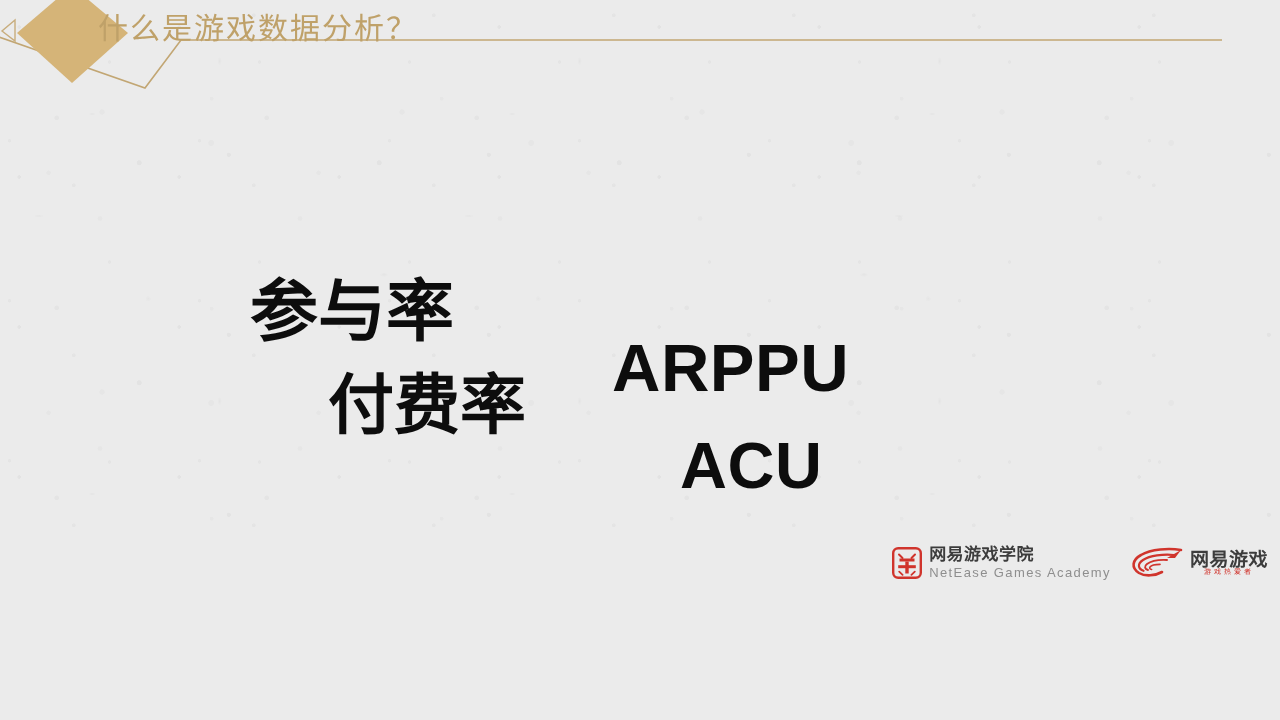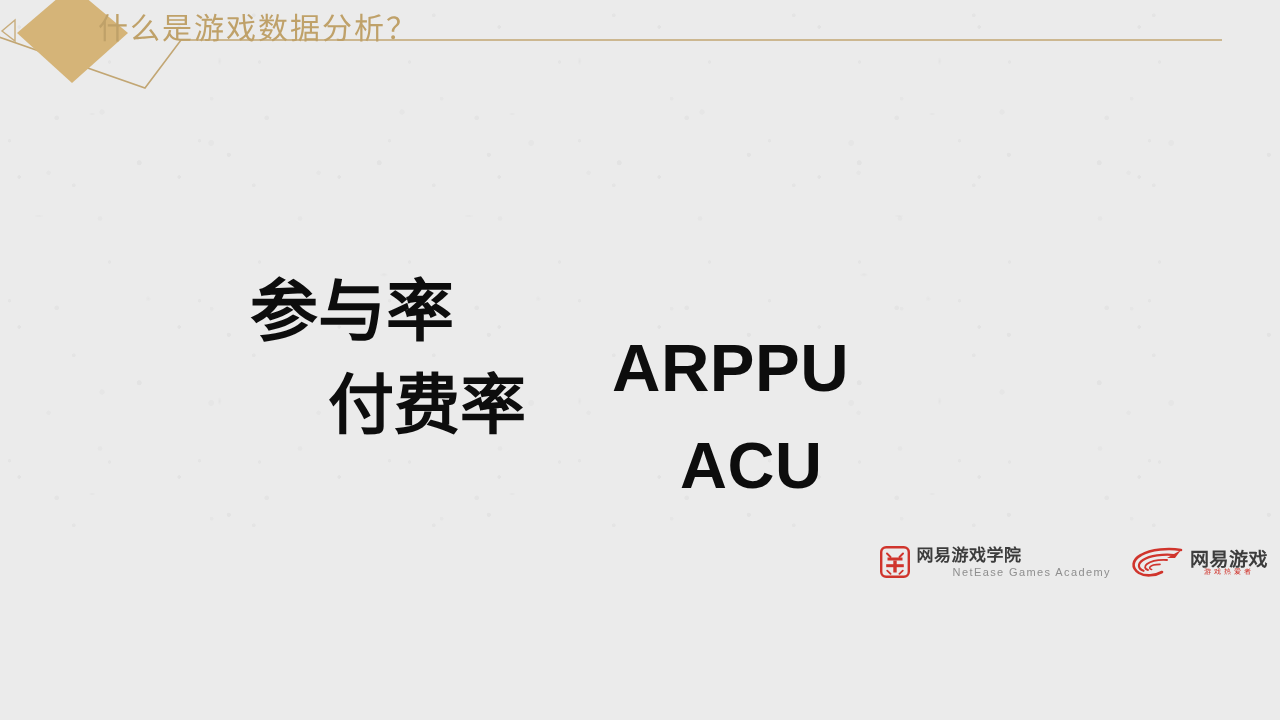--- a/index.html
+++ b/index.html
@@ -122,25 +122,24 @@
   }
   .logo-cn {
     font-family: "DejaVu Sans", "Liberation Sans", sans-serif;
     font-size: 17px;
     font-weight: 700;
     color: #3c3c3c;
     letter-spacing: 0.5px;
   }
   .logo-en {
     font-family: "Liberation Sans", "DejaVu Sans", sans-serif;
-    font-size: 11px;
+    font-size: 13px;
     color: #8e8e8e;
     letter-spacing: 1.4px;
     margin-top: 3px;
-    margin-left: 36px;
   }
   .logo-cn2 {
     font-family: "DejaVu Sans", "Liberation Sans", sans-serif;
     font-size: 19px;
     font-weight: 700;
     color: #3c3c3c;
     letter-spacing: 0.5px;
   }
   .logo-sub2 {
     font-family: "DejaVu Sans", "Liberation Sans", sans-serif;

